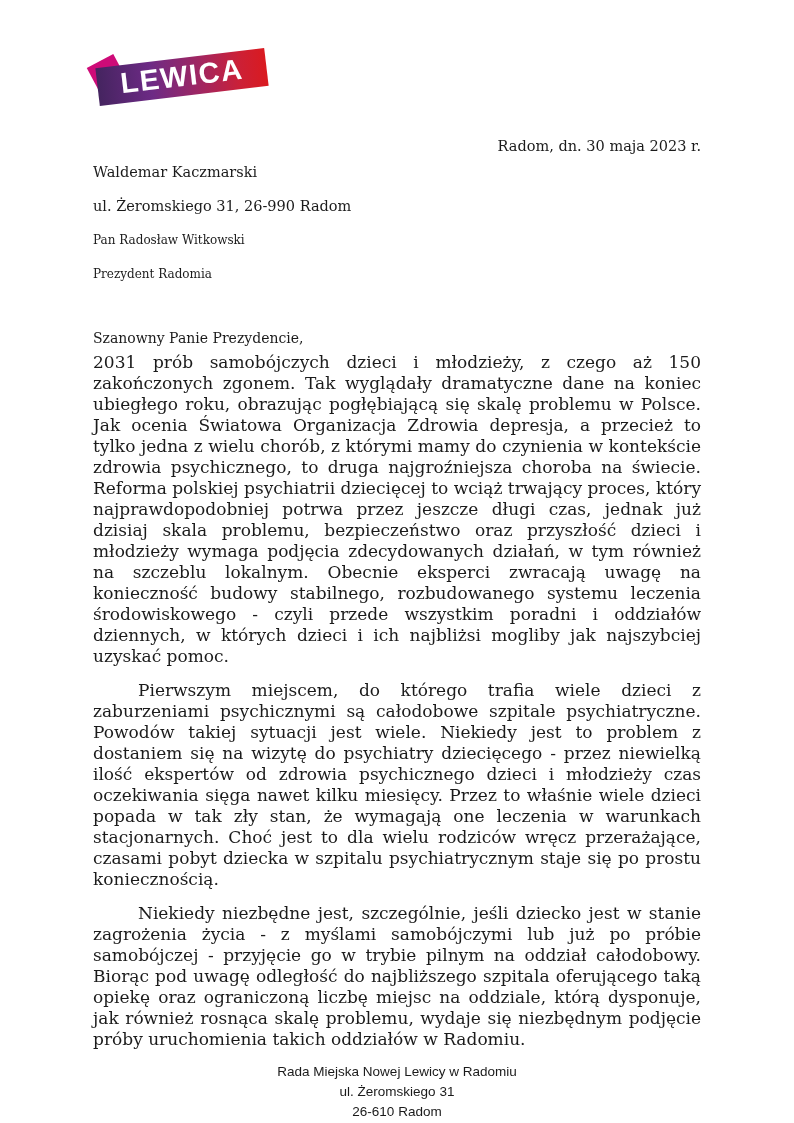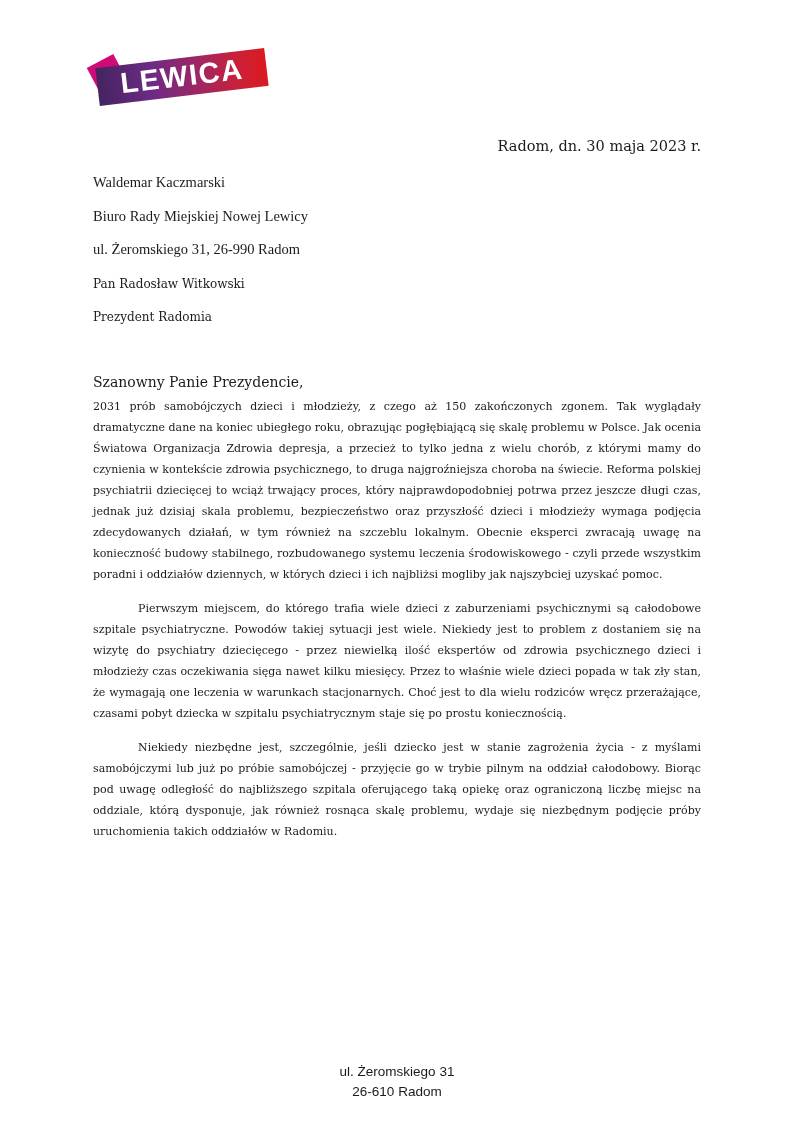--- a/index.html
+++ b/index.html
@@ -64,22 +64,20 @@
   }
 
   
   .date-line {
     margin-top: 25px;
     text-align: right;
     font-size: 14.5px;
     line-height: 20px;
   }
   .sender-block {
-    margin-top: 10px;
-    font-family: Liberation Serif, serif;
   }
   .sender-block .line {
     font-size: 14.5px;
     line-height: 33.5px;
     text-align: left;
   }
   .recipient-block {
     margin-top: 1px;
   }
   .recipient-block .line {
@@ -87,21 +85,21 @@
     line-height: 33.5px;
     text-align: left;
   }
   .salutation {
     margin-top: 37px;
     font-size: 14px;
     line-height: 21px;
   }
   .body-text p {
     margin: 0 0 13px 0;
-    font-size: 11px;
+    font-size: 17px;
     line-height: 21px;
     text-align: justify;
   }
   .body-text p.first {
     margin-top: 3px;
   }
   .body-text p.indented {
     text-indent: 45px;
   }
 
@@ -128,36 +126,36 @@
       <div class="logo-fold"></div>
       <div class="logo-banner">
         <span>LEWICA</span>
       </div>
     </div>
 
     <div class="date-line">Radom, dn. 30 maja 2023 r.</div>
 
     <div class="sender-block">
       <div class="line">Waldemar Kaczmarski</div>
-      <div class="line">Biuro Rady Miejskiej Nowej Lewicy</div>
       <div class="line">ul. Żeromskiego 31, 26-990 Radom</div>
     </div>
 
     <div class="recipient-block">
       <div class="line">Pan Radosław Witkowski</div>
       <div class="line">Prezydent Radomia</div>
     </div>
 
     <div class="salutation">Szanowny Panie Prezydencie,</div>
 
     <div class="body-text">
       <p class="first">2031 prób samobójczych dzieci i młodzieży, z czego aż 150 zakończonych zgonem. Tak wyglądały dramatyczne dane na koniec ubiegłego roku, obrazując pogłębiającą się skalę problemu w Polsce. Jak ocenia Światowa Organizacja Zdrowia depresja, a przecież to tylko jedna z wielu chorób, z którymi mamy do czynienia w kontekście zdrowia psychicznego, to druga najgroźniejsza choroba na świecie. Reforma polskiej psychiatrii dziecięcej to wciąż trwający proces, który najprawdopodobniej potrwa przez jeszcze długi czas, jednak już dzisiaj skala problemu, bezpieczeństwo oraz przyszłość dzieci i młodzieży wymaga podjęcia zdecydowanych działań, w tym również na szczeblu lokalnym. Obecnie eksperci zwracają uwagę na konieczność budowy stabilnego, rozbudowanego systemu leczenia środowiskowego - czyli przede wszystkim poradni i oddziałów dziennych, w których dzieci i ich najbliżsi mogliby jak najszybciej uzyskać pomoc.</p>
       <p class="indented">Pierwszym miejscem, do którego trafia wiele dzieci z zaburzeniami psychicznymi są całodobowe szpitale psychiatryczne. Powodów takiej sytuacji jest wiele. Niekiedy jest to problem z dostaniem się na wizytę do psychiatry dziecięcego - przez niewielką ilość ekspertów od zdrowia psychicznego dzieci i młodzieży czas oczekiwania sięga nawet kilku miesięcy. Przez to właśnie wiele dzieci popada w tak zły stan, że wymagają one leczenia w warunkach stacjonarnych. Choć jest to dla wielu rodziców wręcz przerażające, czasami pobyt dziecka w szpitalu psychiatrycznym staje się po prostu koniecznością.</p>
       <p class="indented">Niekiedy niezbędne jest, szczególnie, jeśli dziecko jest w stanie zagrożenia życia - z myślami samobójczymi lub już po próbie samobójczej - przyjęcie go w trybie pilnym na oddział całodobowy. Biorąc pod uwagę odległość do najbliższego szpitala oferującego taką opiekę oraz ograniczoną liczbę miejsc na oddziale, którą dysponuje, jak również rosnąca skalę problemu, wydaje się niezbędnym podjęcie próby uruchomienia takich oddziałów w Radomiu.</p>
     </div>
 
   </div>
 
   <div class="footer">
+    <div>Rada Miejska Nowej Lewicy w Radomiu</div>
     <div>ul. Żeromskiego 31</div>
     <div>26-610 Radom</div>
   </div>
 </div>
 
 </body></html>

